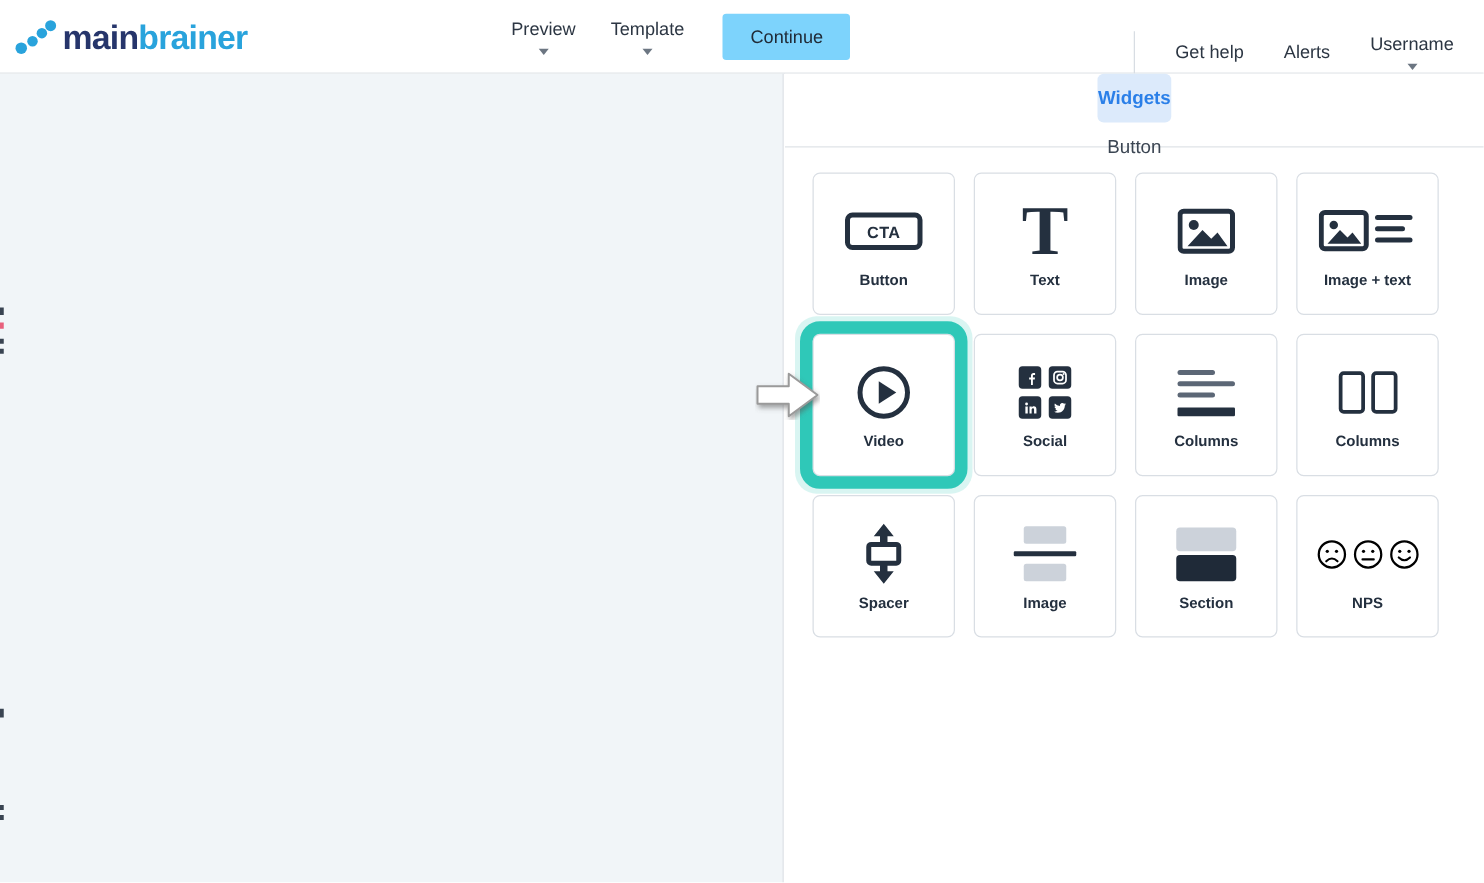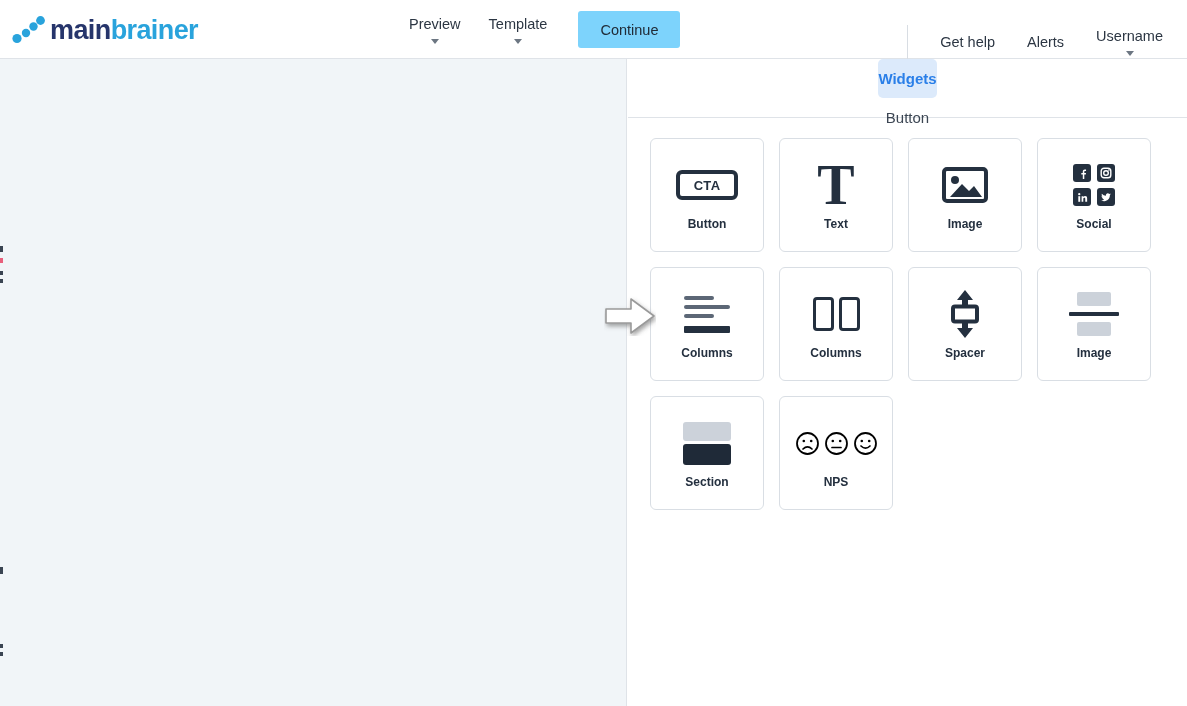--- a/index.html
+++ b/index.html
@@ -352,21 +352,43 @@
         <div class="widget-icon">
           <svg width="46" height="38" viewBox="0 0 46 38">
             <rect x="2" y="3" width="42" height="32" rx="3" fill="none" stroke="#24303f" stroke-width="4"></rect>
             <circle cx="13" cy="14" r="4" fill="#24303f"></circle>
             <path d="M8 31 L20 18 L27 25 L32 20 L40 31 Z" fill="#24303f"></path>
           </svg>
         </div>
         <div class="widget-label">Image</div>
       </div>
 
-
+      <div class="widget-card">
+        <div class="widget-icon">
+          <svg width="78" height="38" viewBox="0 0 78 38">
+            <rect x="2" y="4" width="36" height="29" rx="3" fill="none" stroke="#24303f" stroke-width="4"></rect>
+            <circle cx="12" cy="14" r="3.4" fill="#24303f"></circle>
+            <path d="M7 29 L17 18 L23 24 L27 20 L34 29 Z" fill="#24303f"></path>
+            <rect x="45" y="6" width="30" height="4" rx="2" fill="#24303f"></rect>
+            <rect x="45" y="15" width="24" height="4" rx="2" fill="#24303f"></rect>
+            <rect x="45" y="24" width="30" height="4" rx="2" fill="#24303f"></rect>
+          </svg>
+        </div>
+        <div class="widget-label">Image + text</div>
+      </div>
+
+      <div class="widget-card highlighted">
+        <div class="widget-icon">
+          <svg width="44" height="44" viewBox="0 0 44 44">
+            <circle cx="22" cy="22" r="19" fill="none" stroke="#24303f" stroke-width="4"></circle>
+            <path d="M18 13 L32 22 L18 31 Z" fill="#24303f"></path>
+          </svg>
+        </div>
+        <div class="widget-label">Video</div>
+      </div>
 
       <div class="widget-card">
         <div class="widget-icon">
           <div class="social-grid">
             <div class="soc">
               <svg width="11" height="11" viewBox="0 0 11 11">
                   <path d="M7.3 11V6.6h1.5l.22-1.7H7.3V3.8c0-.5.14-.83.85-.83h.9V1.45C8.9 1.42 8.4 1.38 7.82 1.38c-1.2 0-2.03.74-2.03 2.1v1.42H4.3v1.7h1.5V11z" fill="#ffffff"></path>
                 </svg>
             </div>
             <div class="soc">

